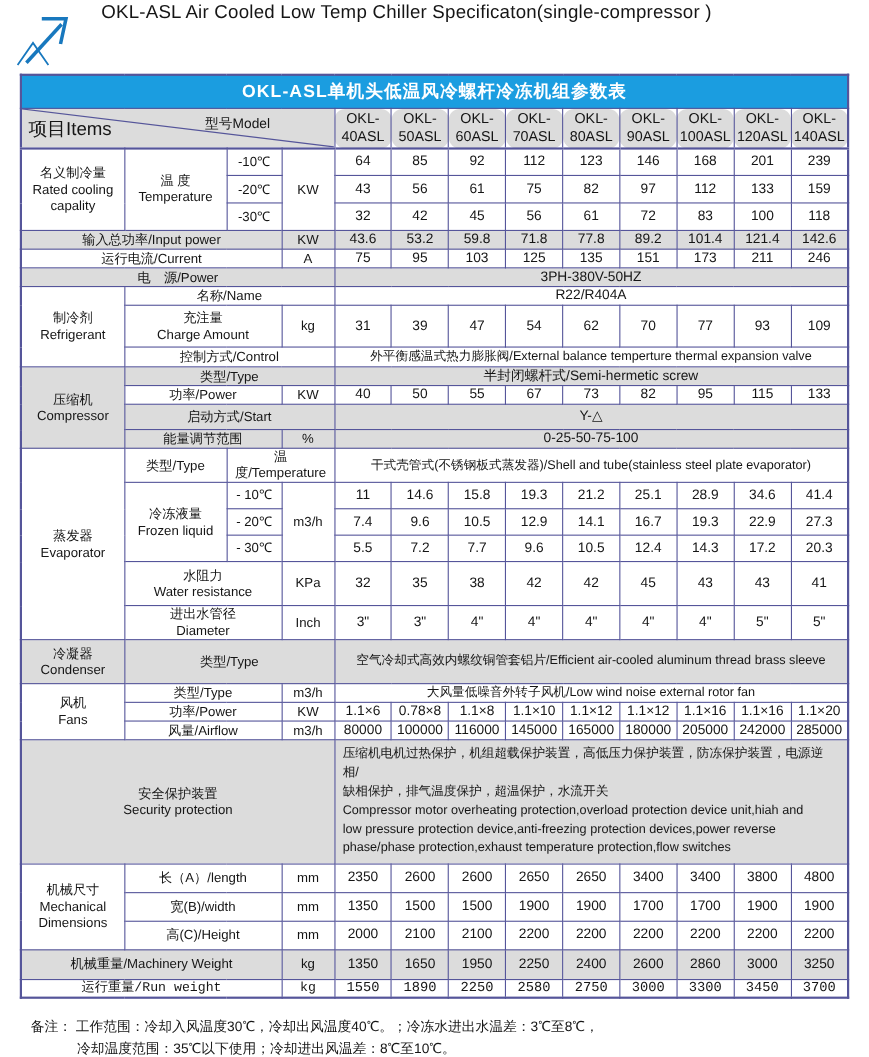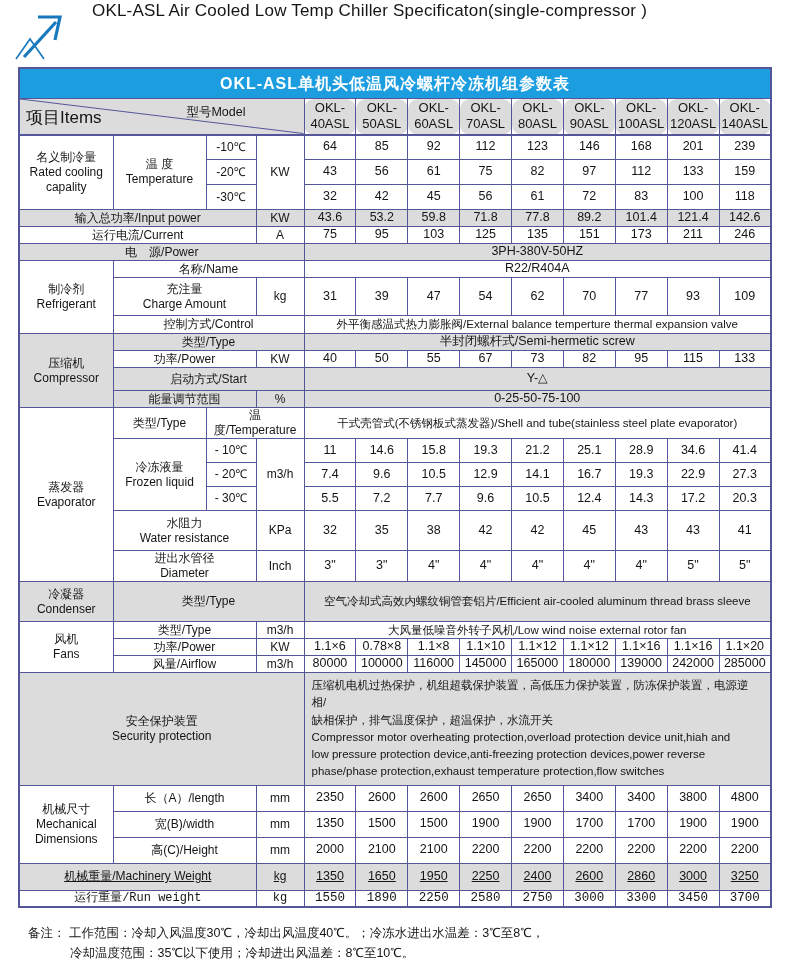--- a/index.html
+++ b/index.html
@@ -334,21 +334,21 @@
       </tr>
   <tr style="height:17px;">
     <td colspan="2">风量/Airflow</td>
     <td>m3/h</td>
   <td class="v">80000</td>
         <td class="v">100000</td>
         <td class="v">116000</td>
         <td class="v">145000</td>
         <td class="v">165000</td>
         <td class="v">180000</td>
-        <td class="v">139000</td>
+        <td class="v">205000</td>
         <td class="v">242000</td>
         <td class="v">285000</td>
       </tr>
 
   <tr style="height:100px;">
     <td class="pre g" colspan="4">安全保护装置
 Security protection</td>
     <td class="g lefttext" colspan="9">压缩机电机过热保护，机组超载保护装置，高低压力保护装置，防冻保护装置，电源逆相/
 缺相保护，排气温度保护，超温保护，水流开关
 Compressor motor overheating protection,overload protection device unit,hiah and
@@ -392,21 +392,21 @@
         <td class="v">2100</td>
         <td class="v">2100</td>
         <td class="v">2200</td>
         <td class="v">2200</td>
         <td class="v">2200</td>
         <td class="v">2200</td>
         <td class="v">2200</td>
         <td class="v">2200</td>
       </tr>
 
-  <tr style="height:27px;text-decoration:underline;">
+  <tr style="height:27px;">
     <td class="g" colspan="3">机械重量/Machinery Weight</td>
     <td class="g">kg</td>
   <td class="v g">1350</td>
         <td class="v g">1650</td>
         <td class="v g">1950</td>
         <td class="v g">2250</td>
         <td class="v g">2400</td>
         <td class="v g">2600</td>
         <td class="v g">2860</td>
         <td class="v g">3000</td>

